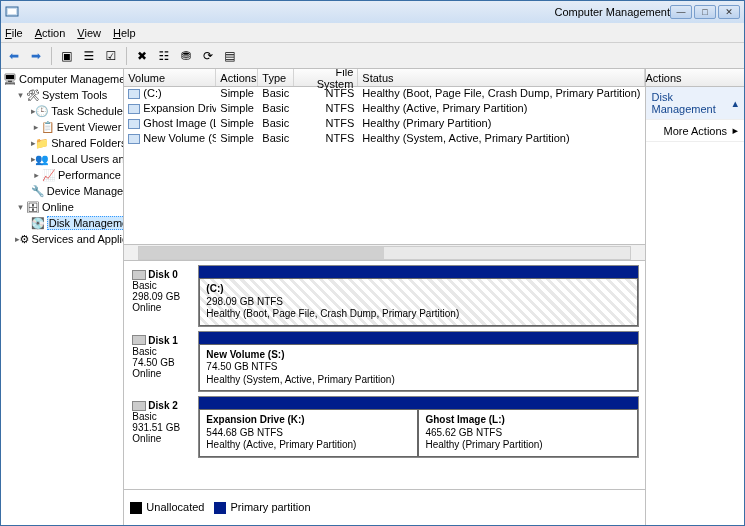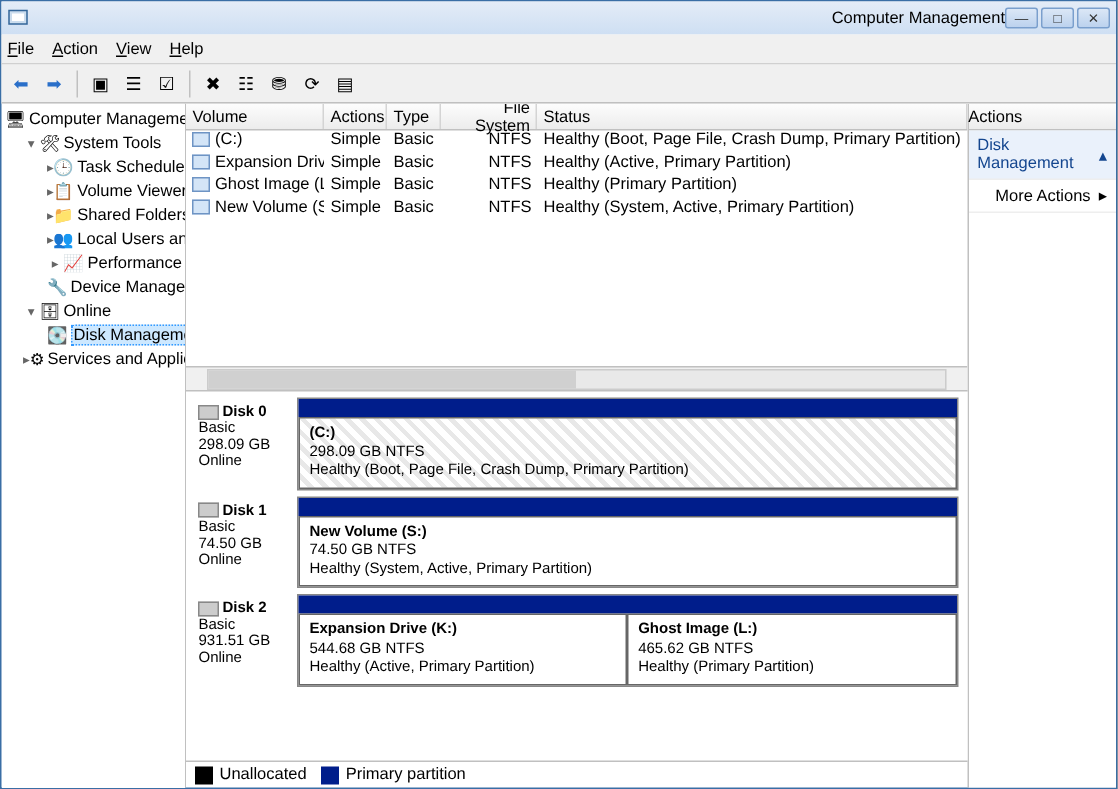--- a/index.html
+++ b/index.html
@@ -34,21 +34,21 @@
 .hscr .thumb { position:absolute; left:0; width:50%; height:100%; background:#d0d0d0;}
 .disks { flex: 1; overflow: auto; background:#fff;}
 .diskrow { display: flex; margin: 4px 6px; justify-content: space-between; }
 .dinfo { width: 68px; font-size: 10px; padding: 4px 2px; }
 .dinfo .dtitle { font-weight: bold; display:flex; align-items:center; gap:2px;}
 .dlayout { flex: 1; border: 1px solid #888; }
 .dbar { height: 12px; background: #001d8b; }
 .dbody { display: flex; }
 .dpart { flex: 1; border: 1px solid #666; padding: 4px 6px; font-size: 10px; line-height: 1.25; }
 .hatched { background-image: repeating-linear-gradient(45deg,#fff,#fff 4px,#e8e8e8 4px,#e8e8e8 7px); }
-.legend { height: 18px; border-top: 1px solid #c0c0c0; display: flex; align-items: center; font-size: 11px; gap: 10px; padding: 0 6px; }
+.legend { height: 36px; border-top: 1px solid #c0c0c0; display: flex; align-items: center; font-size: 11px; gap: 10px; padding: 0 6px; }
 .legbox { width: 12px; height: 12px; display:inline-block; margin-right:4px; vertical-align:middle;}
 .actions { width: 144px; background: #fff; font-size: 11px; }
 .ahdr { height: 18px; background: linear-gradient(#fdfdfd,#ececec); border-bottom: 1px solid #c0c0c0; padding: 0 0; display: flex; align-items: center; font-weight: normal; }
 .asec { padding: 4px 6px; border-bottom: 1px solid #eee; display:flex; justify-content:space-between; align-items:center;}
 .asec.hd { background: #eaf1fb; color: #14468f; }
 .diskicn{width:14px;height:10px;background:#ccc;border:1px solid #888;display:inline-block;}
 </style>
 </head>
 <body>
 
@@ -102,21 +102,21 @@
           <span class="lbl">System Tools</span>
         </div>
       <div class="tnode" style="padding-left:28px">
           <span class="tog">▸</span>
           <span class="icn">🕒</span>
           <span class="lbl">Task Scheduler</span>
         </div>
       <div class="tnode" style="padding-left:28px">
           <span class="tog">▸</span>
           <span class="icn">📋</span>
-          <span class="lbl">Volume Viewer</span>
+          <span class="lbl">Event Viewer</span>
         </div>
       <div class="tnode" style="padding-left:28px">
           <span class="tog">▸</span>
           <span class="icn">📁</span>
           <span class="lbl">Shared Folders</span>
         </div>
       <div class="tnode" style="padding-left:28px">
           <span class="tog">▸</span>
           <span class="icn">👥</span>
           <span class="lbl">Local Users and Groups</span>

